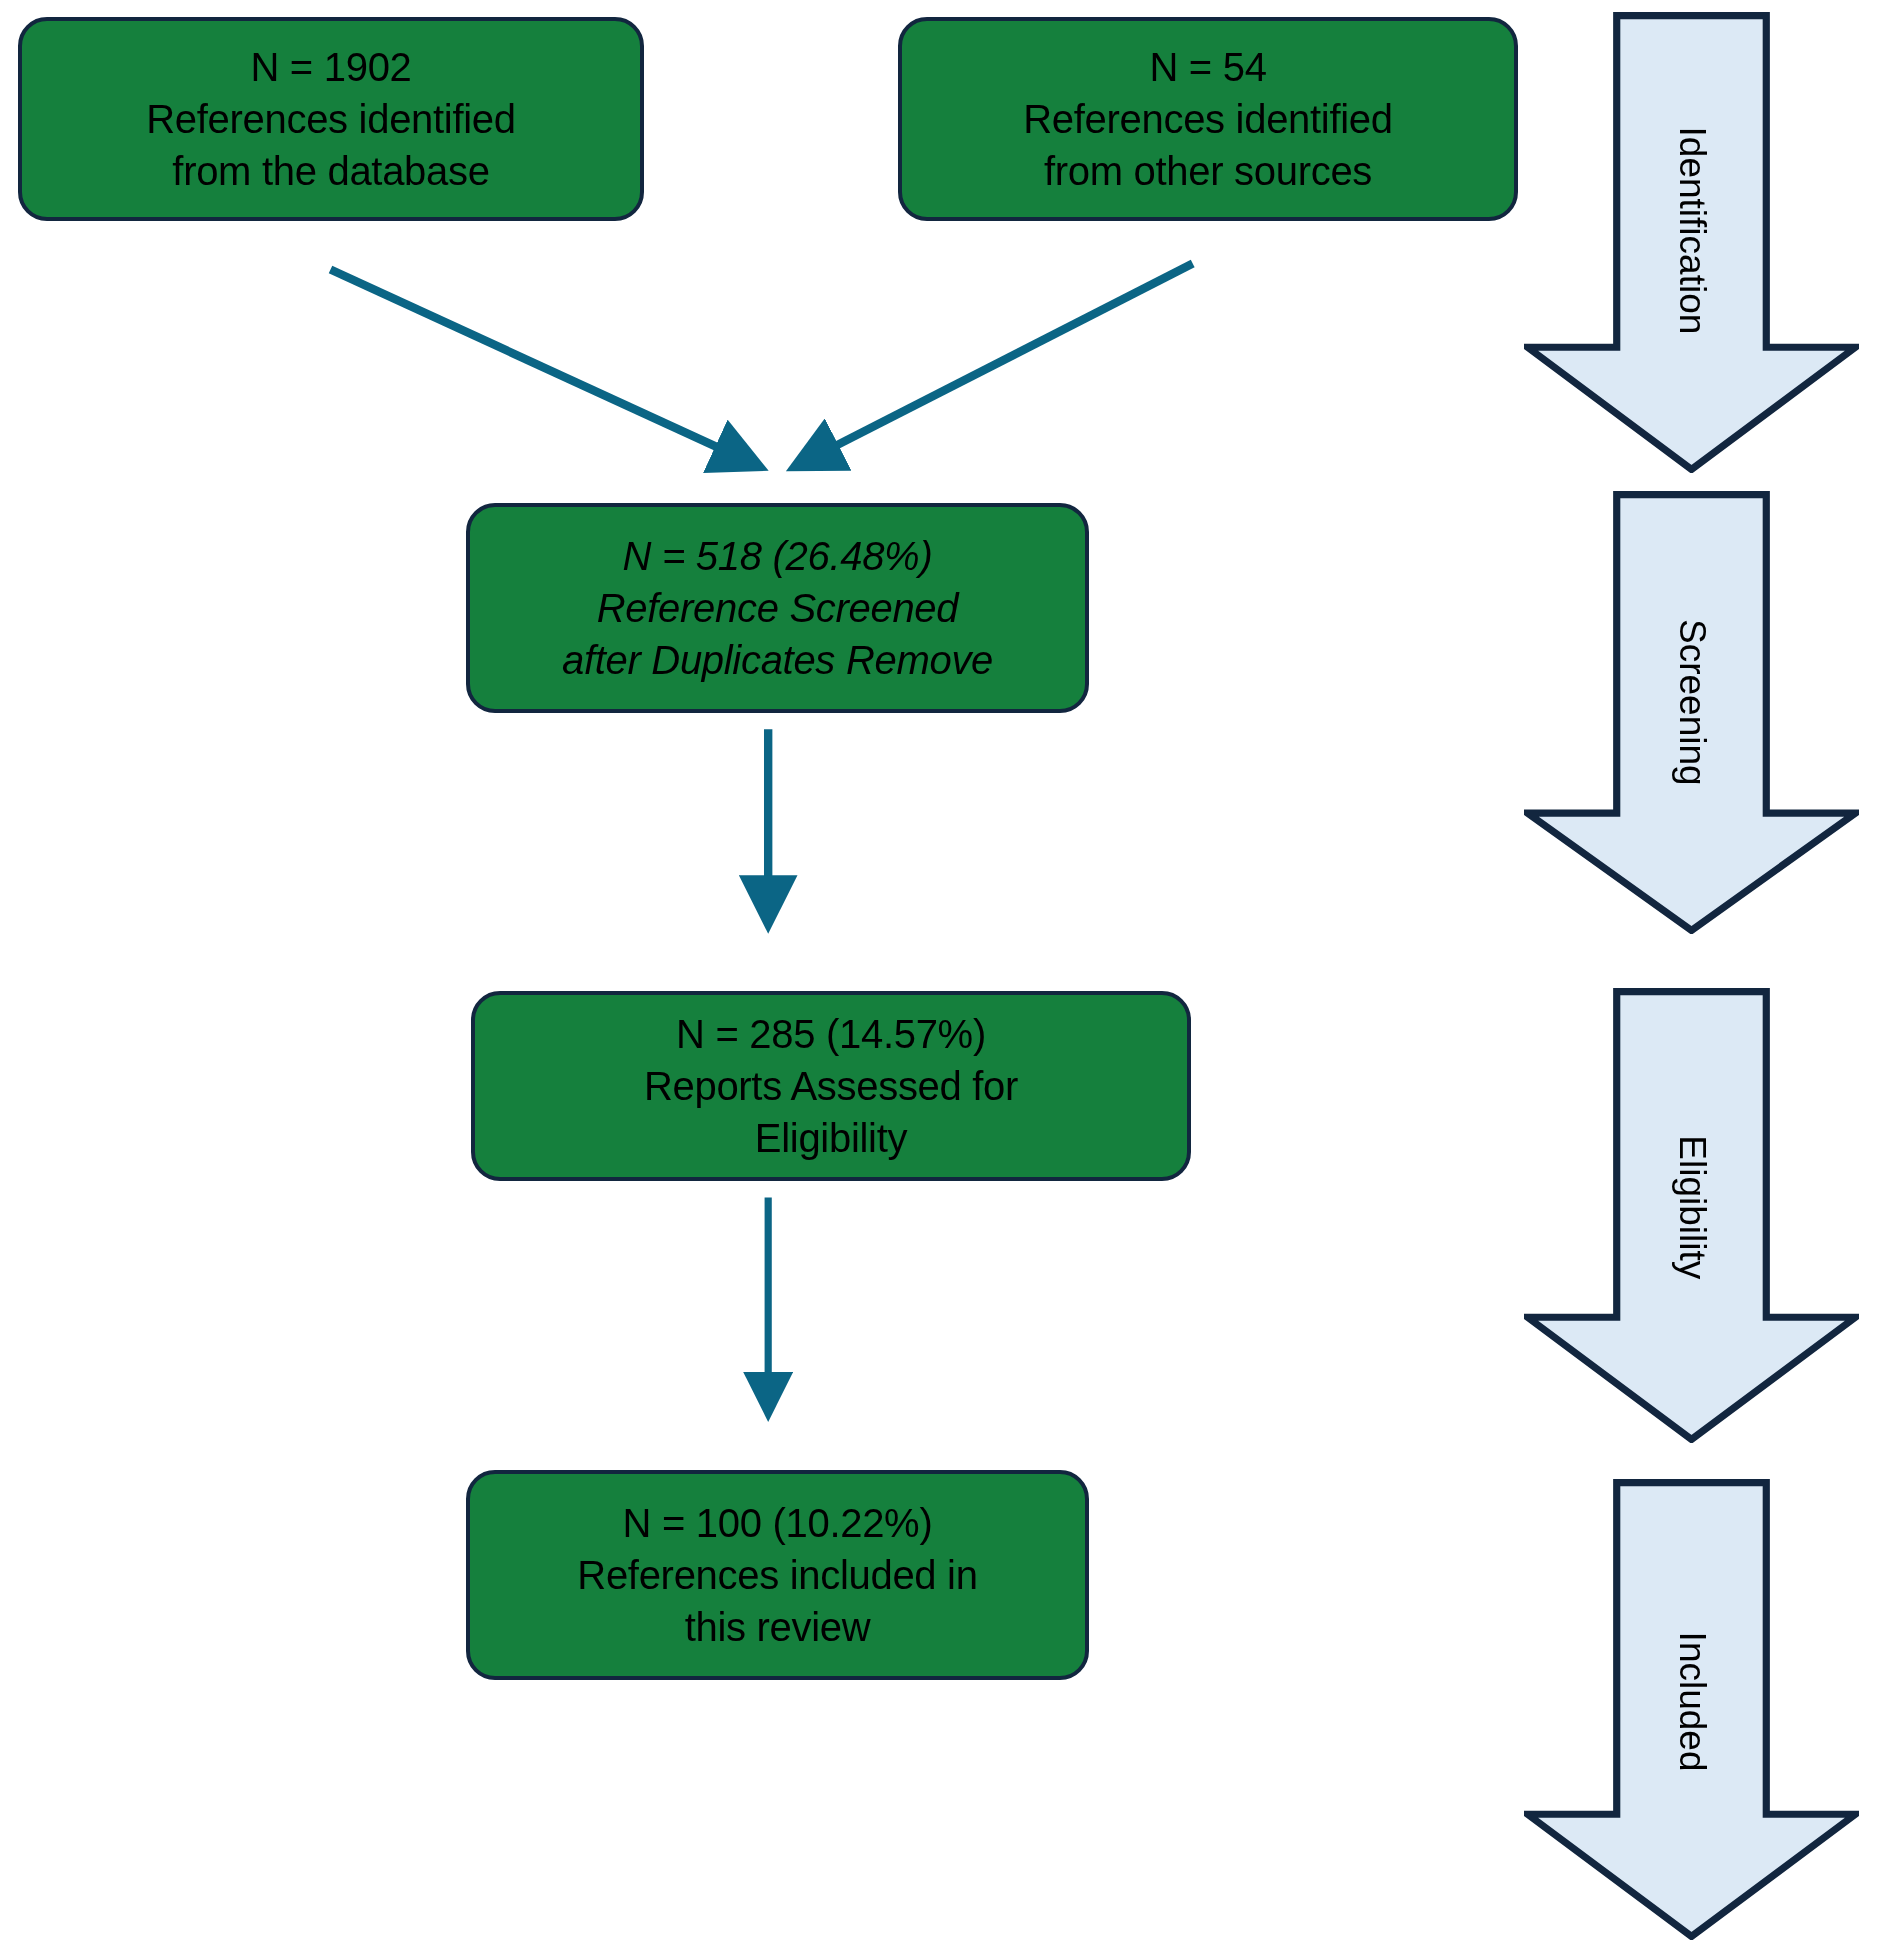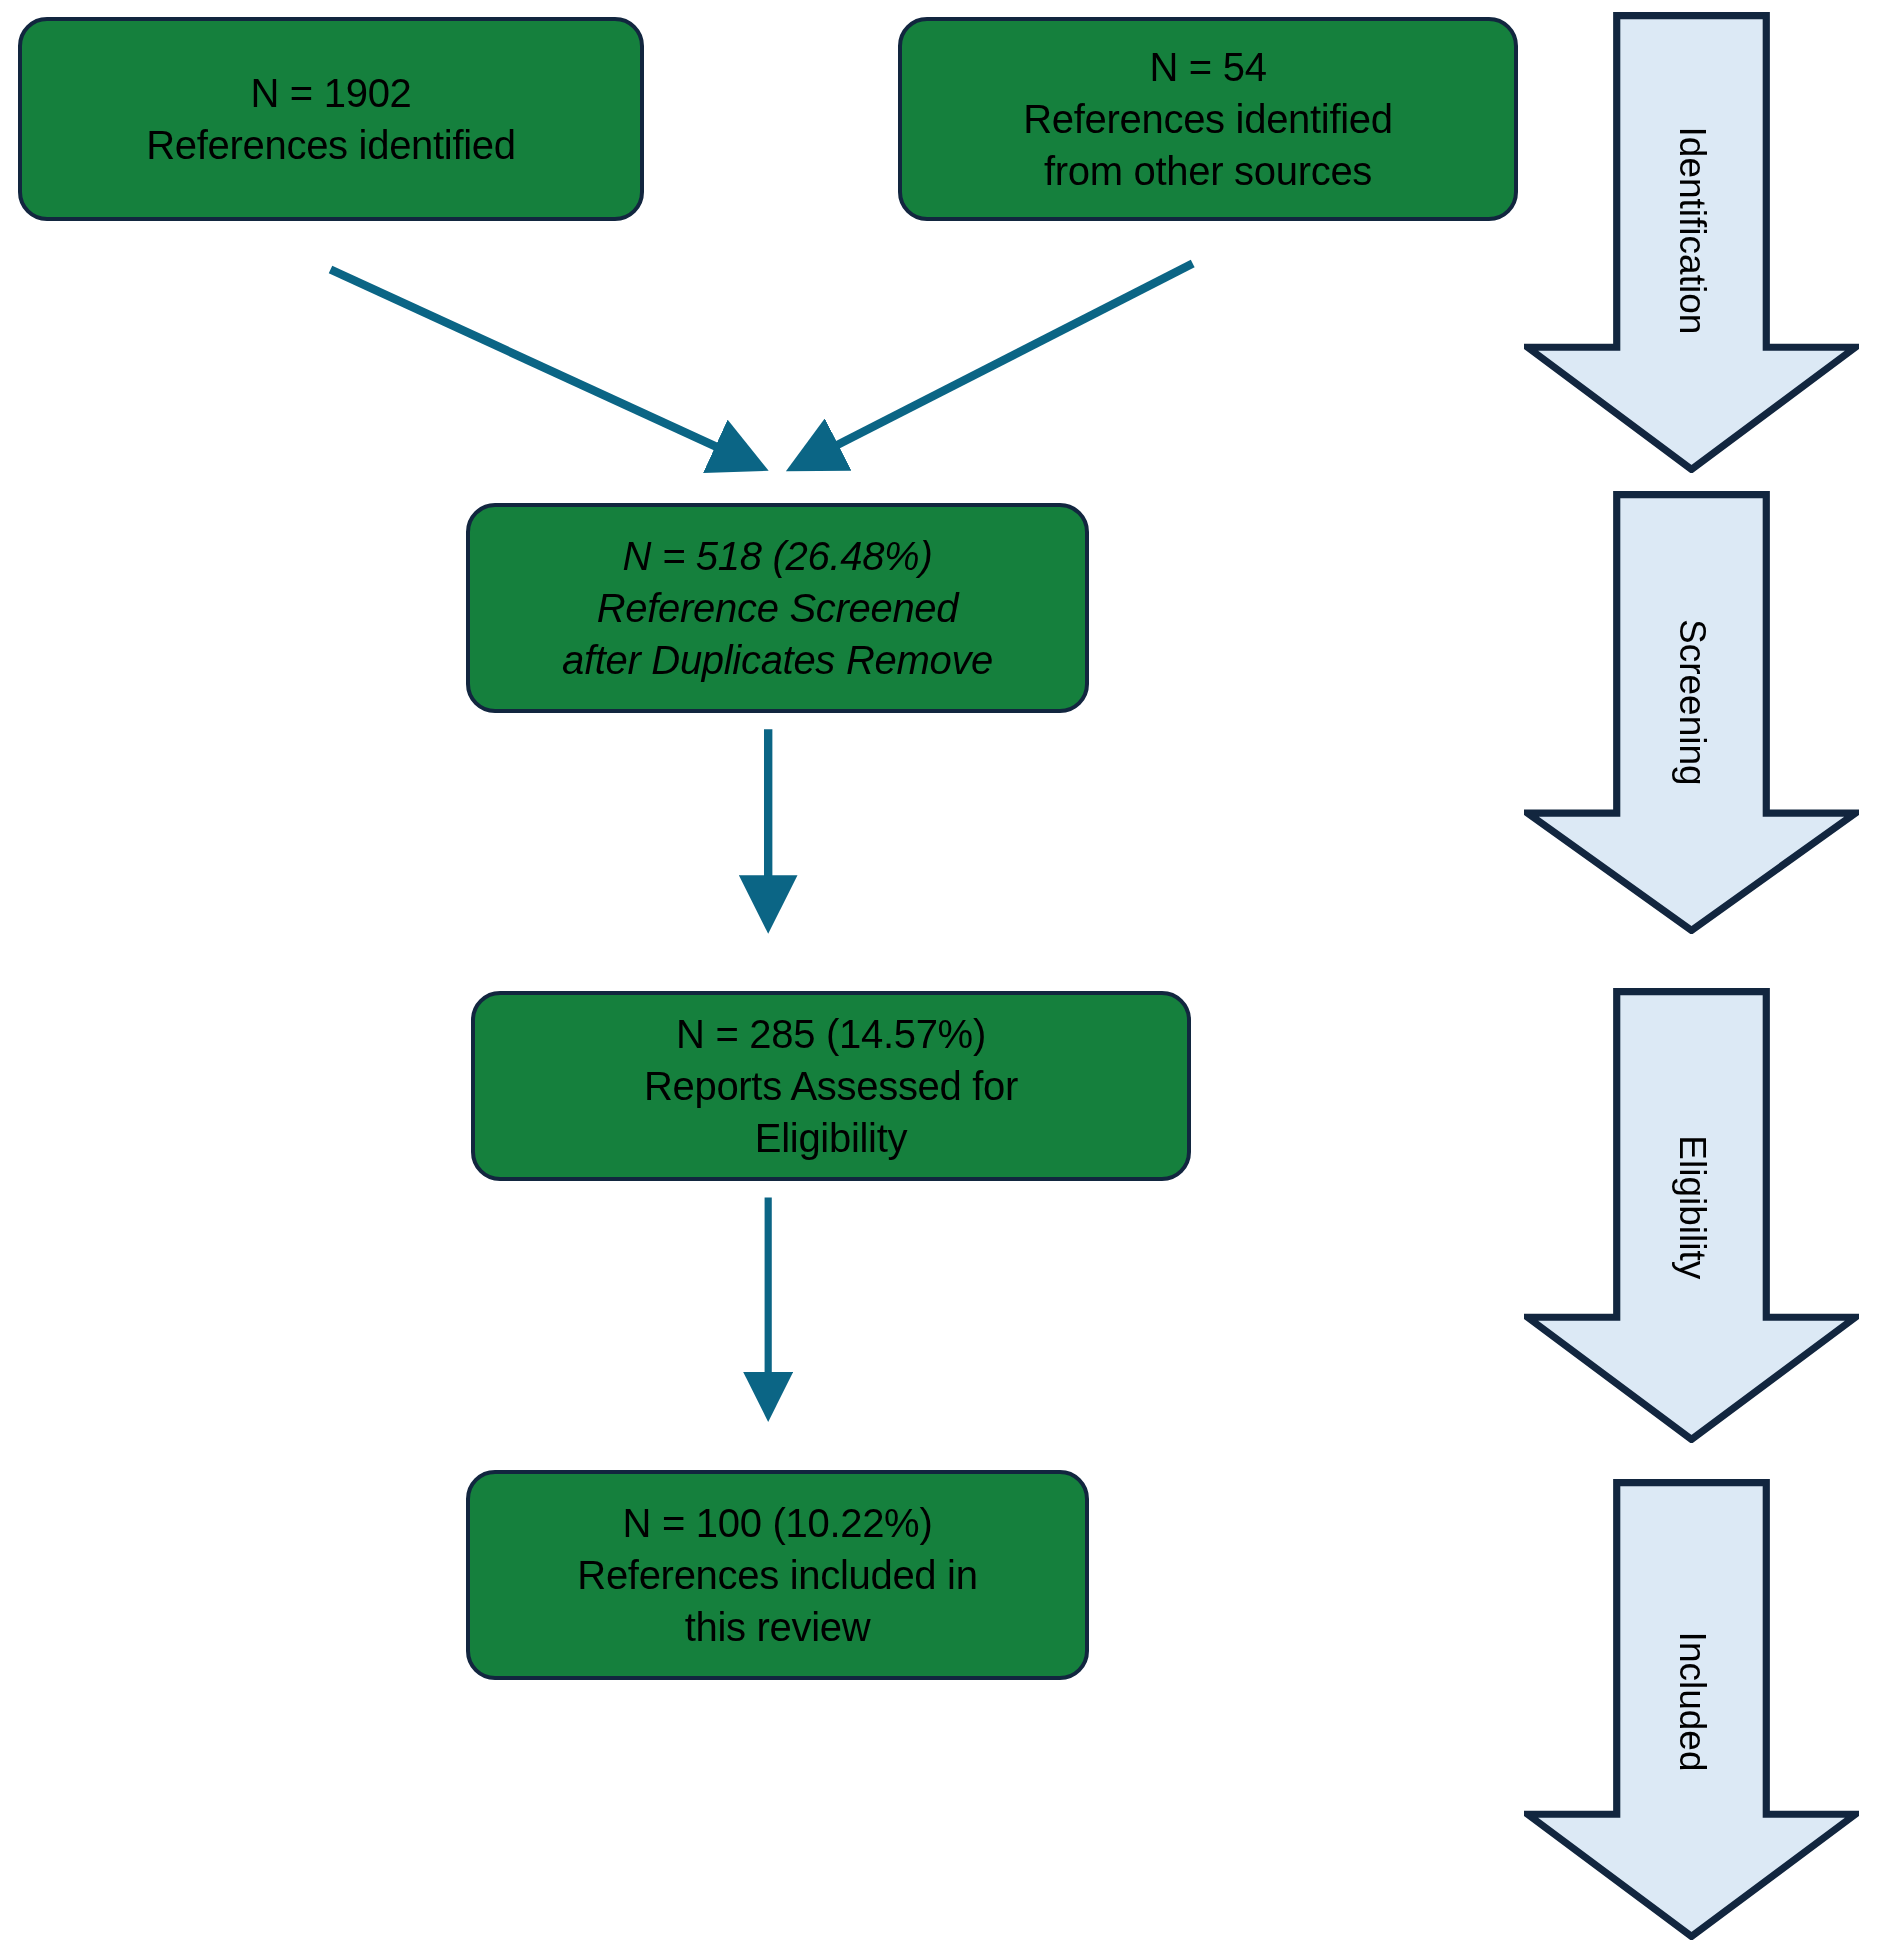--- a/index.html
+++ b/index.html
@@ -108,20 +108,21 @@
     <line x1="1992" y1="440" x2="1330" y2="778" stroke="#0B6585" stroke-width="14" marker-end="url(#tealhead)"></line>
 
     <line x1="1283" y1="1218" x2="1283" y2="1540" stroke="#0B6585" stroke-width="14" marker-end="url(#tealhead)"></line>
 
     <line x1="1283" y1="2000" x2="1283" y2="2358" stroke="#0B6585" stroke-width="12" marker-end="url(#tealhead)"></line>
   </svg>
 
   <div class="flow-box box-db">
     <span class="line">N = 1902</span>
     <span class="line">References identified</span>
+    <span class="line">from the database</span>
   </div>
 
   <div class="flow-box box-other">
     <span class="line">N = 54</span>
     <span class="line">References identified</span>
     <span class="line">from other sources</span>
   </div>
 
   <div class="flow-box box-screened">
     <span class="line">N = 518 (26.48%)</span>

